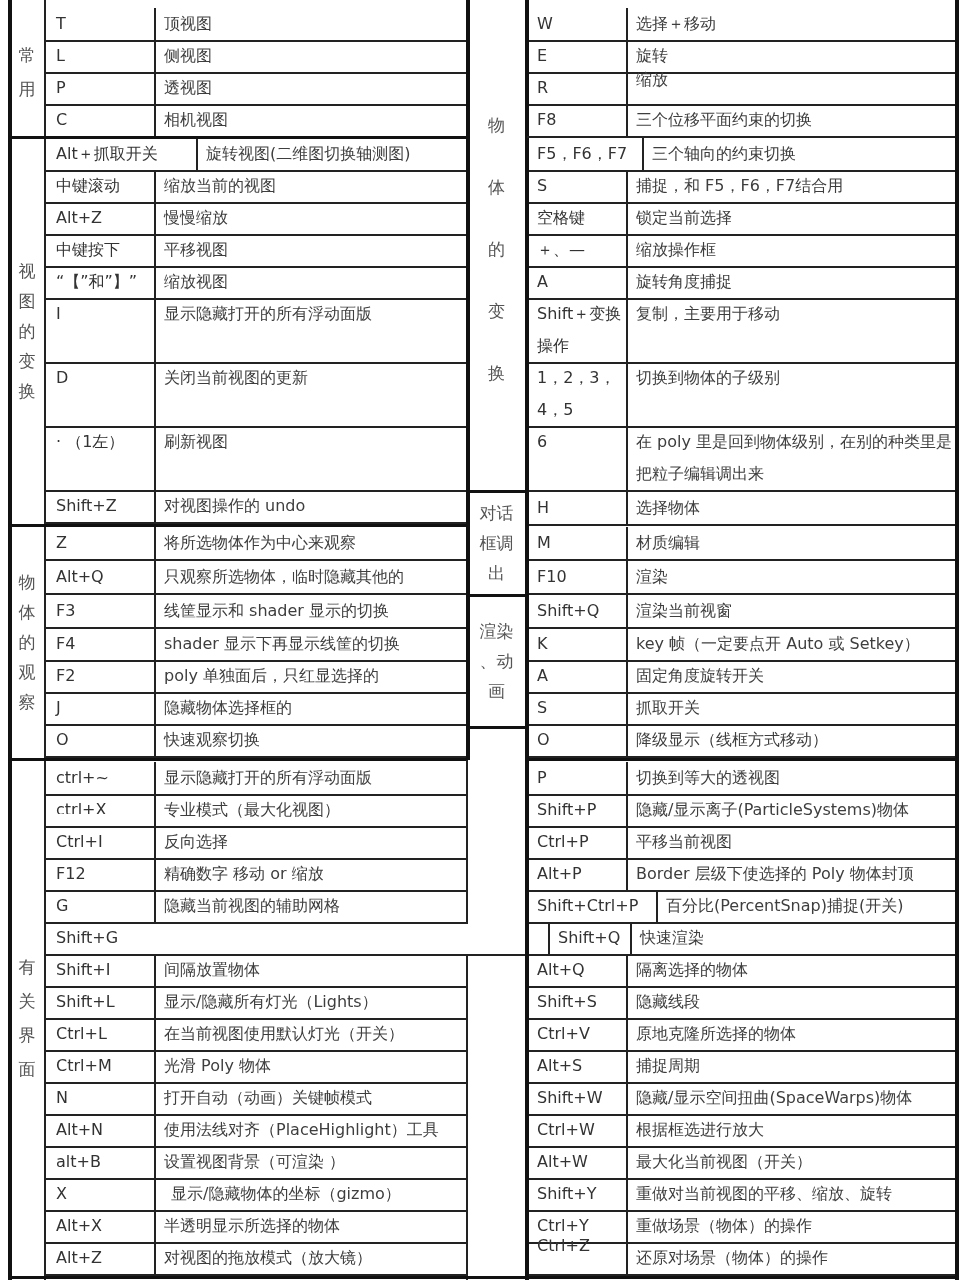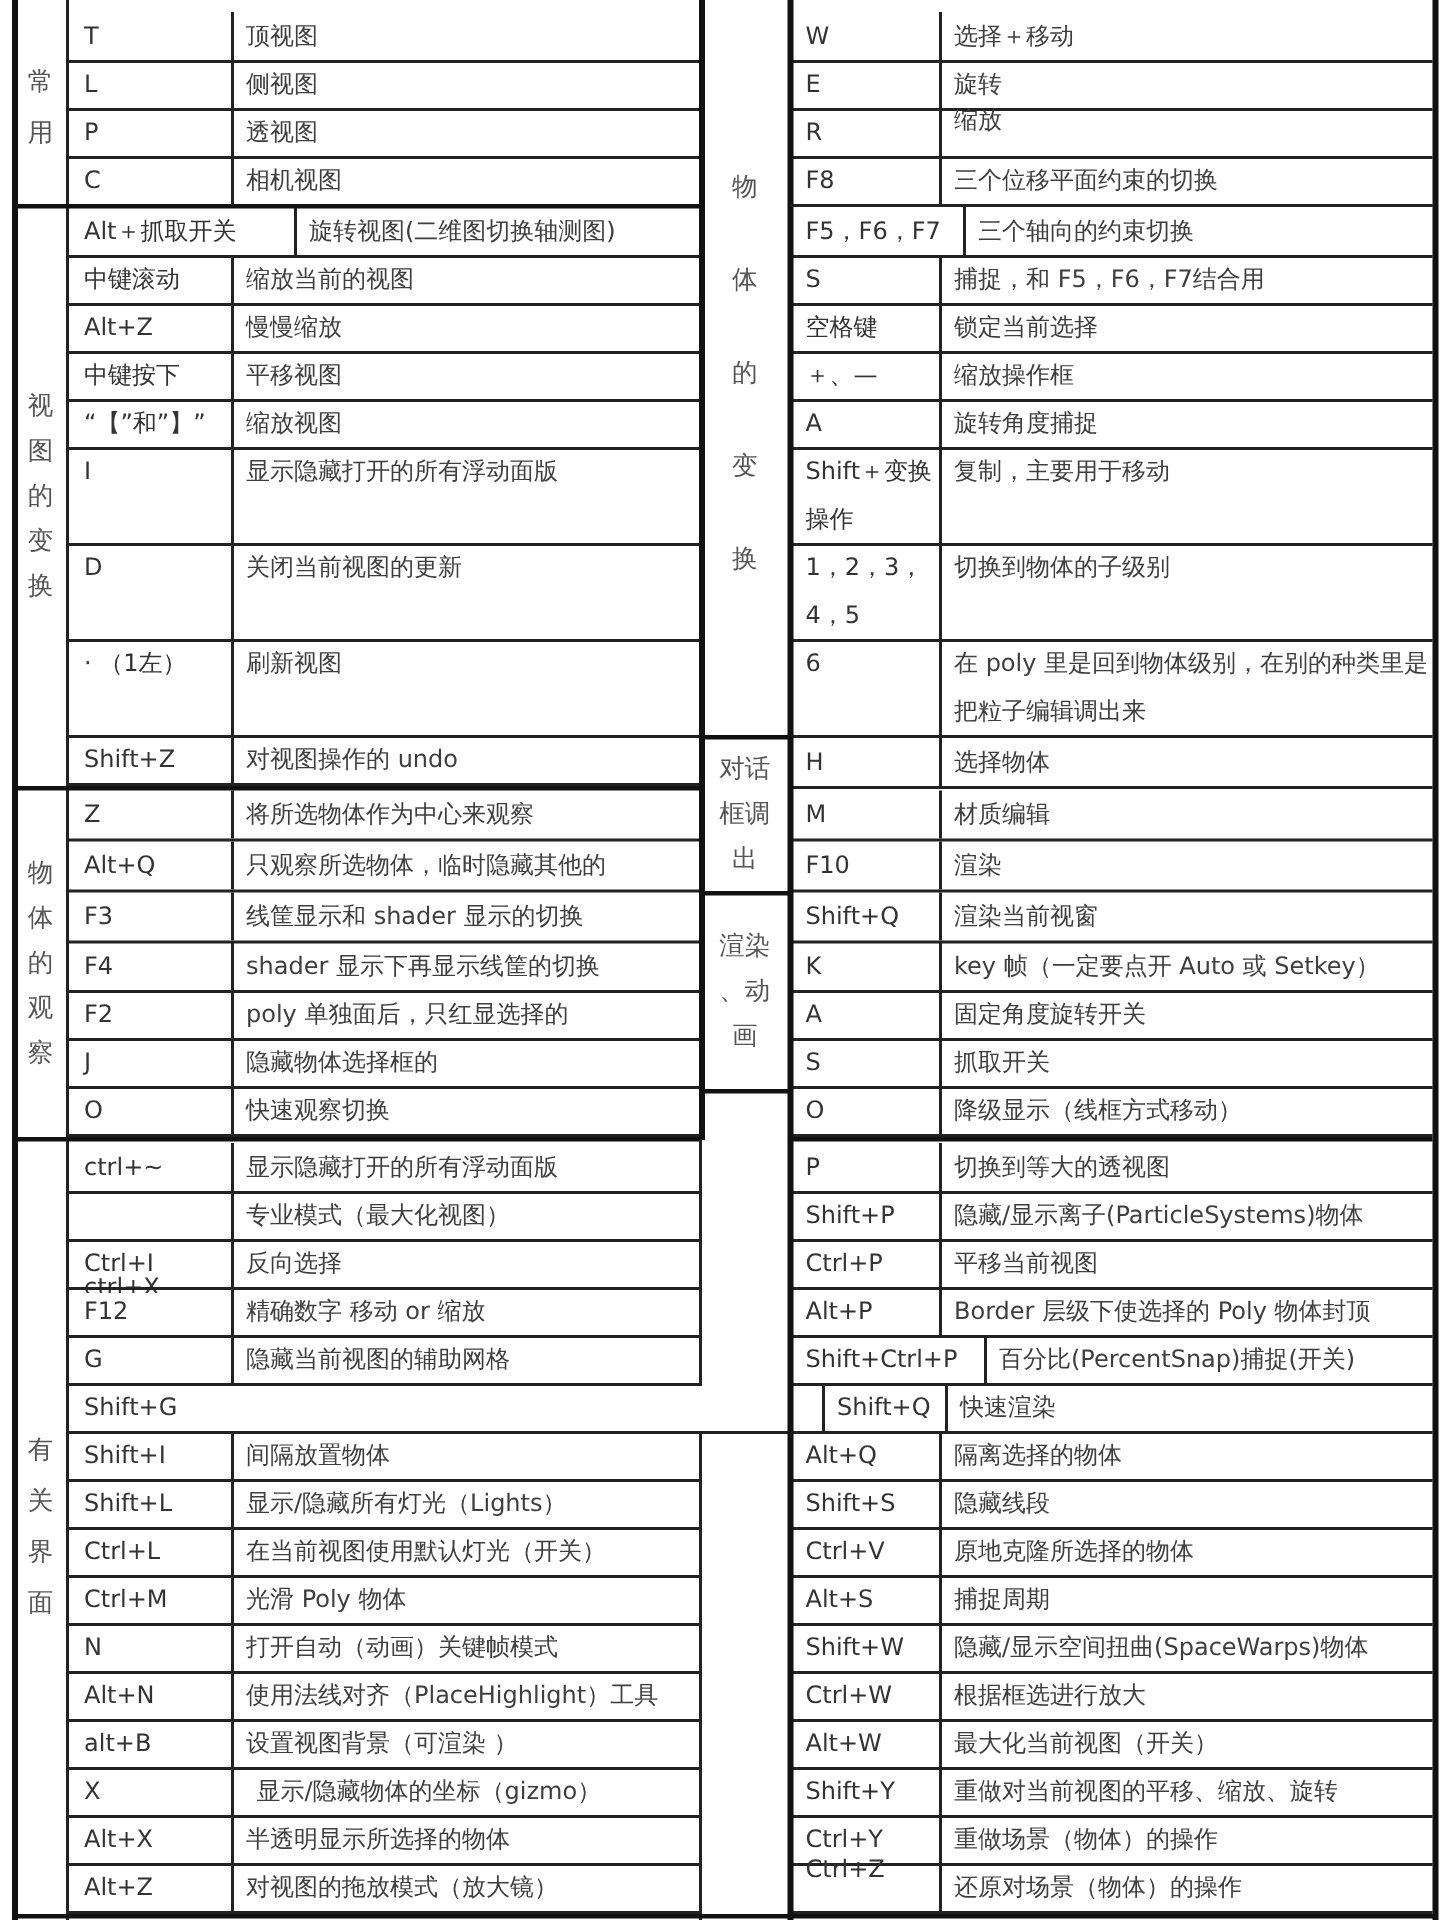--- a/index.html
+++ b/index.html
@@ -99,21 +99,21 @@
     <div class="hl" style="left: 46px; top: 724px; width: 422px;"></div>
     <div class="vl" style="left: 154px; top: 692px; height: 32px;"></div>
     <div class="cell key" style="left: 46px; top: 724px; width: 108px; height: 32px;">O</div>
     <div class="cell" style="left: 154px; top: 724px; width: 314px; height: 32px;">快速观察切换</div>
     <div class="hl" style="left: 46px; top: 756px; width: 422px;"></div>
     <div class="vl" style="left: 154px; top: 724px; height: 32px;"></div>
     <div class="cell key" style="left: 46px; top: 762px; width: 108px; height: 32px;">ctrl+~</div>
     <div class="cell" style="left: 154px; top: 762px; width: 314px; height: 32px;">显示隐藏打开的所有浮动面版</div>
     <div class="hl" style="left: 46px; top: 794px; width: 422px;"></div>
     <div class="vl" style="left: 154px; top: 762px; height: 32px;"></div>
-    <div class="cell key" style="left: 46px; top: 794px; width: 108px; height: 20px; margin-top: 48px;">ctrl+X</div>
+    <div class="cell key" style="left: 46px; top: 794px; width: 108px; height: 20px;">ctrl+X</div>
     <div class="cell" style="left: 154px; top: 794px; width: 314px; height: 32px;">专业模式（最大化视图）</div>
     <div class="hl" style="left: 46px; top: 826px; width: 422px;"></div>
     <div class="vl" style="left: 154px; top: 794px; height: 32px;"></div>
     <div class="cell key" style="left: 46px; top: 826px; width: 108px; height: 32px;">Ctrl+I</div>
     <div class="cell" style="left: 154px; top: 826px; width: 314px; height: 32px;">反向选择</div>
     <div class="hl" style="left: 46px; top: 858px; width: 422px;"></div>
     <div class="vl" style="left: 154px; top: 826px; height: 32px;"></div>
     <div class="cell key" style="left: 46px; top: 858px; width: 108px; height: 32px;">F12</div>
     <div class="cell" style="left: 154px; top: 858px; width: 314px; height: 32px;">精确数字 移动 or 缩放</div>
     <div class="hl" style="left: 46px; top: 890px; width: 422px;"></div>

